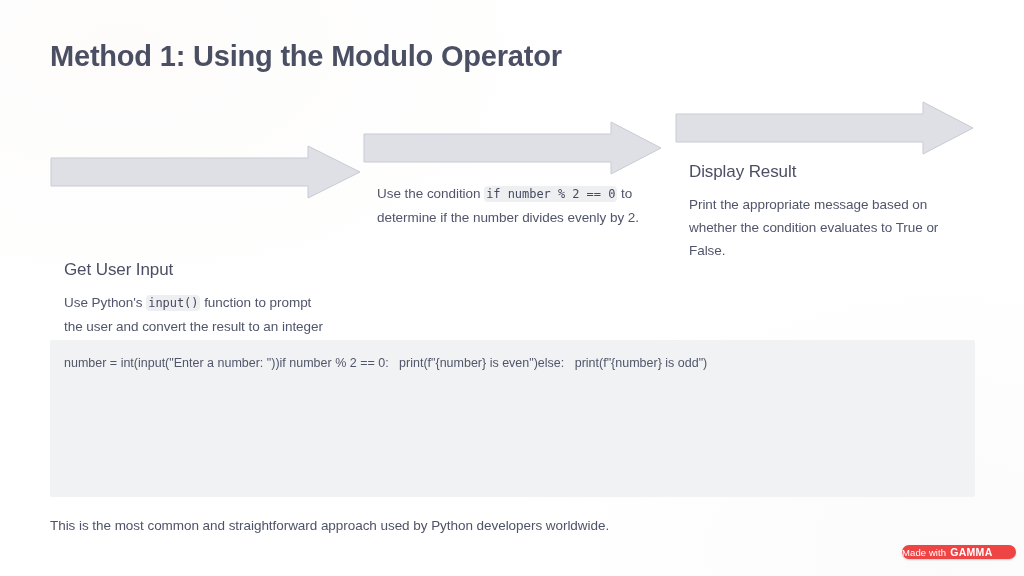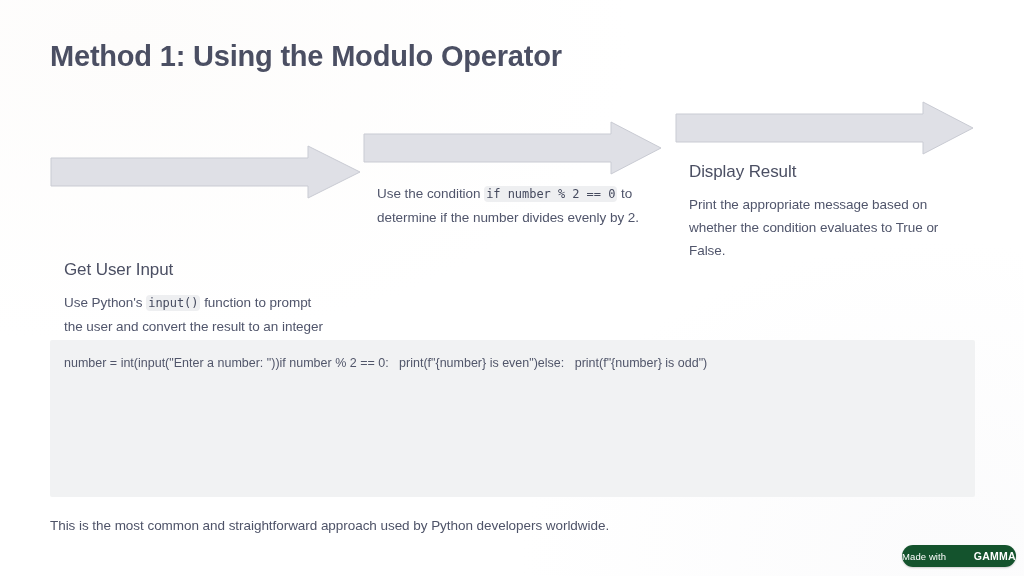--- a/index.html
+++ b/index.html
@@ -123,26 +123,26 @@
     letter-spacing: -0.05px;
     white-space: nowrap;
   }
 
   
   .gamma-badge {
     position: absolute;
     left: 902px;
     top: 545px;
     width: 114px;
-    height: 22px;
+    height: 14px;
     border-radius: 11px;
-    background: #14532d;
+    background: #ef4444;
     display: flex;
     align-items: center;
-    justify-content: space-between;
+    justify-content: flex-start;
     gap: 4px;
     box-shadow: 0 1px 2px rgba(0,0,0,0.18);
   }
   .gamma-badge .made-with {
     font-size: 9.5px;
     color: #ffffff;
     font-weight: 400;
     letter-spacing: 0.1px;
   }
   .gamma-badge .gamma-word {

